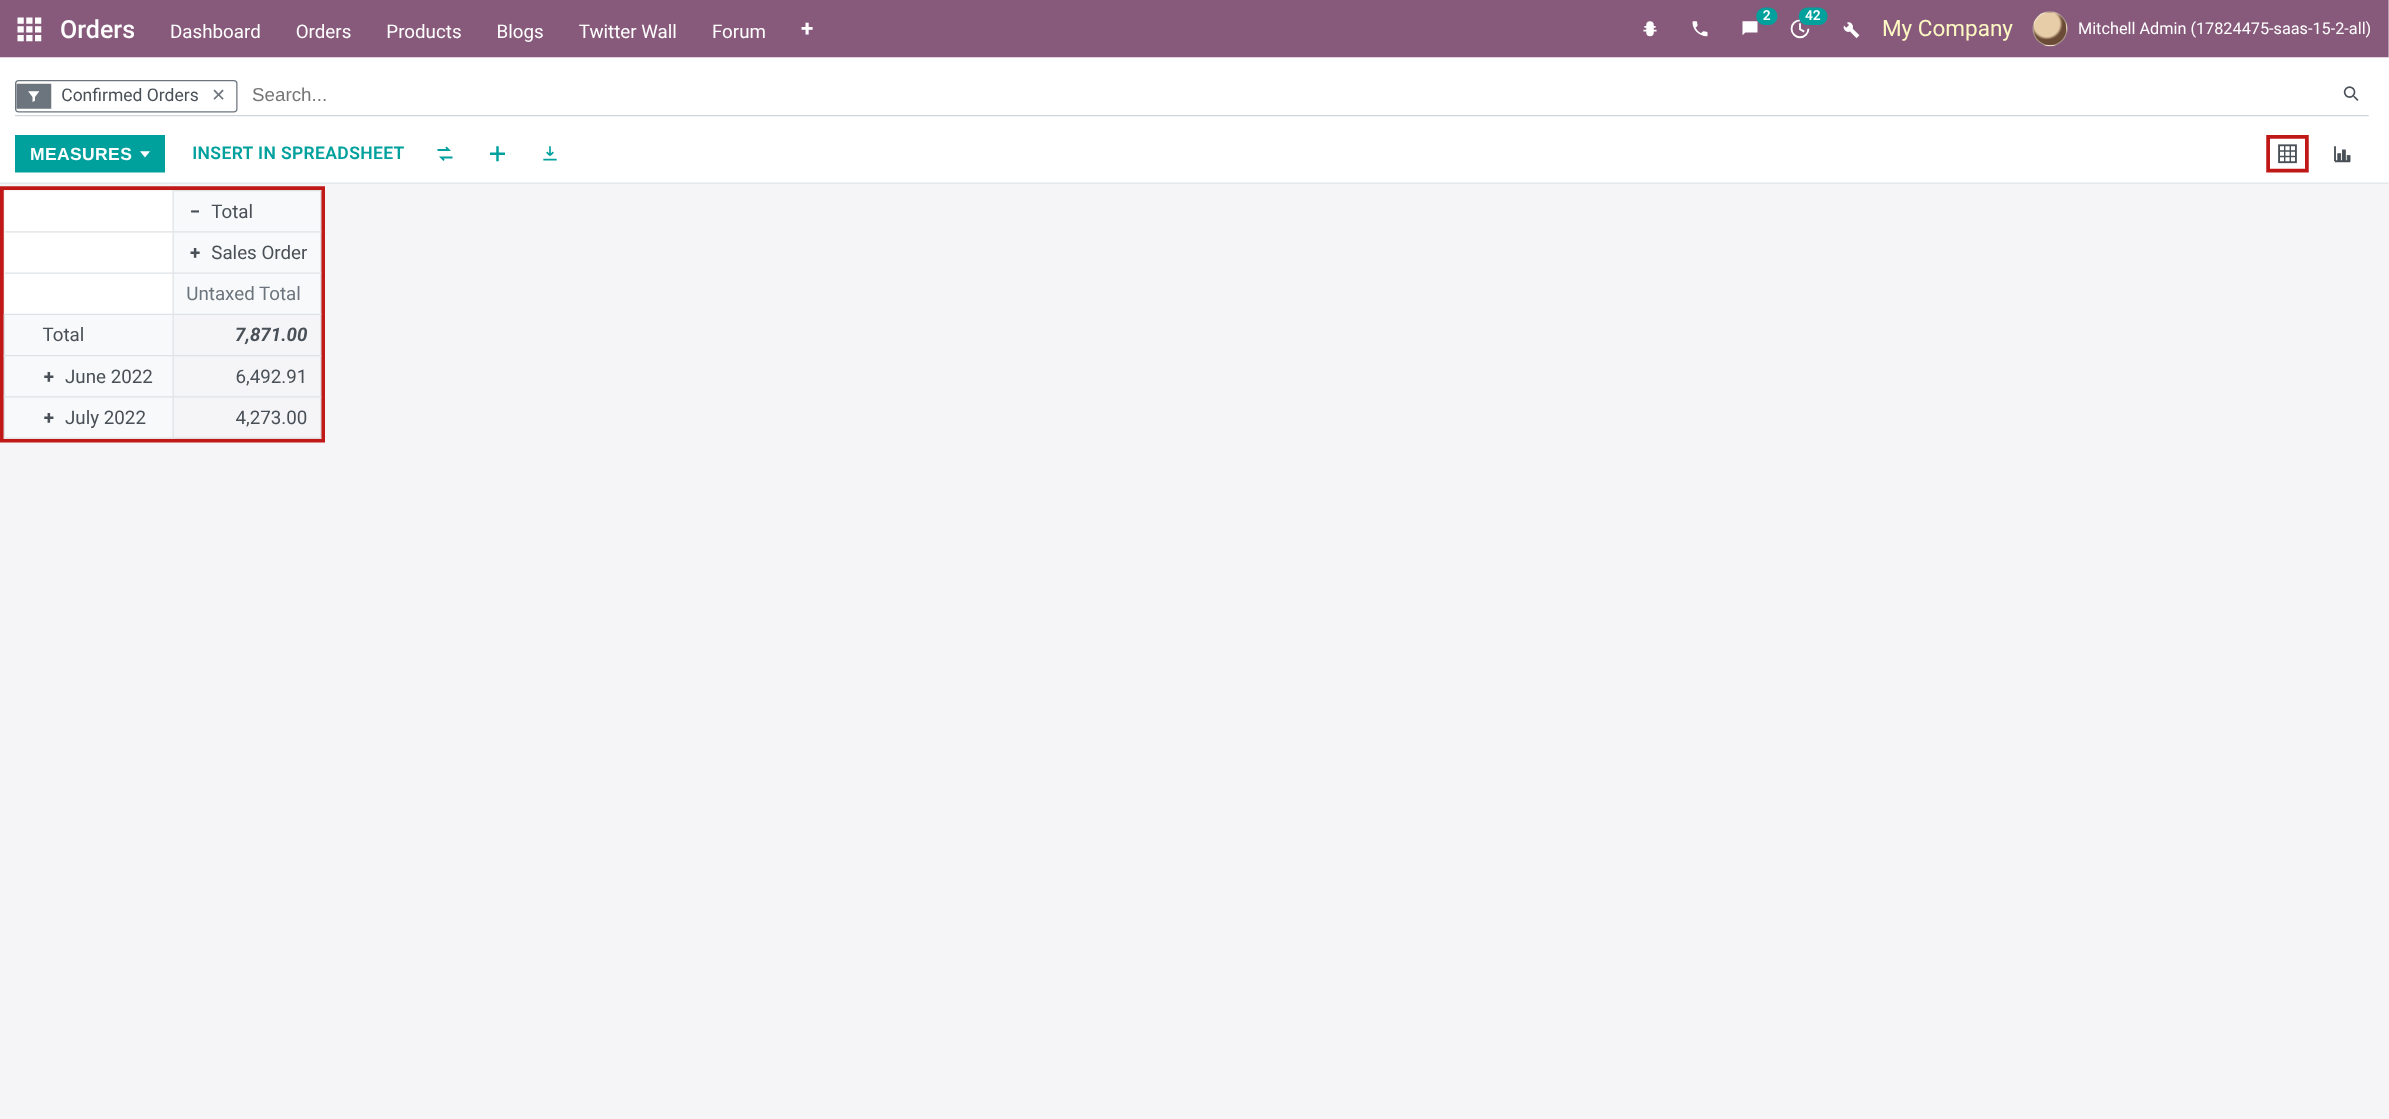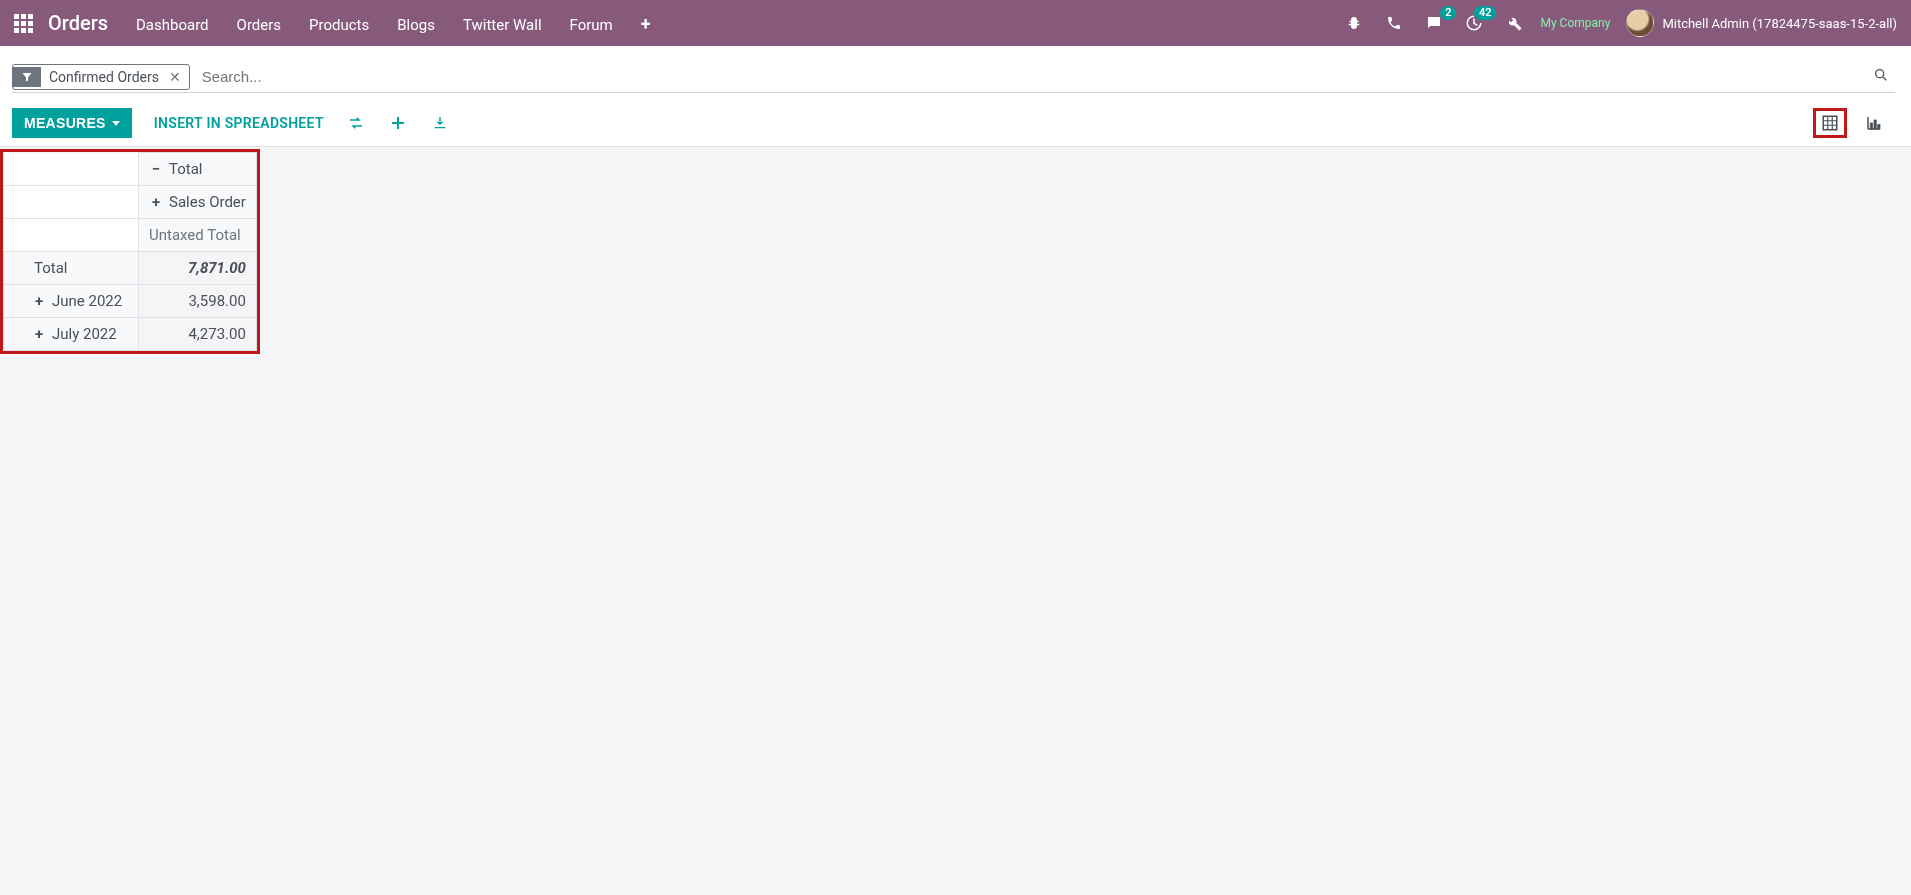--- a/index.html
+++ b/index.html
@@ -11,21 +11,21 @@
 .topnav .apps-icon span { background:#fff; width:5px; height:5px; }
 .brand { font-size: 20px; font-weight: 500; margin-right: 28px; }
 .navlinks { display: flex; gap: 28px; align-items: flex-end; }
 .navlink { color: #fff; font-size: 15px; cursor: pointer; }
 .plusbox { font-size: 18px; font-weight: bold; cursor: pointer; }
 .nav-spacer { flex: 1; }
 .nav-icons { display: flex; align-items: center; gap: 20px; }
 .nav-ico { position: relative; cursor: pointer; display:flex; align-items:center; justify-content:center; width:20px; height:20px; }
 .nav-ico svg { fill: #fff; }
 .badge { position: absolute; top: -7px; right: -12px; background: #00a09d; color:#fff; border-radius: 10px; font-size: 11px; padding: 0 5px; line-height: 14px; font-weight:600; }
-.company { color:#86efac; font-size:12px; margin: 0 16px; cursor:pointer; }
+.company { color:#fef9c3; font-size:18px; margin: 0 16px; cursor:pointer; }
 .user { display:flex; align-items:center; gap:8px; margin-right:6px; cursor:pointer; }
 .avatar { width:28px; height:28px; border-radius:50%; background: radial-gradient(circle at 40% 35%, #e7cda8 0 45%, #6b4b35 55%); border:1px solid rgba(255,255,255,.4);}
 .username { color:#fff; font-size:13px;text-align:right; }
 
 
 .control-panel { background:#fff; padding: 10px 16px 0 12px; border-bottom:1px solid #dee2e6; }
 .cp-row1 { display:flex; align-items:center; min-height:44px; }
 .page-title { font-size: 22px; color:#4c4c4c; font-weight:400; flex: 0 0 50%; padding-left:2px; }
 .search-area { flex:1; display:flex; align-items:center; border-bottom:1px solid #ced4da; padding-bottom:2px; }
 .search-chip { display:flex; align-items:center; border:1px solid #6c757d; border-radius:3px; overflow:hidden; font-size:14px; margin-right:8px;}
@@ -208,21 +208,21 @@
           <th>Untaxed Total</th>
         </tr>
       </thead>
       <tbody>
         <tr>
           <td class="row-label-cell"><span class="pm" style="visibility:hidden;">−</span><span>Total</span></td>
           <td class="val bold">7,871.00</td>
         </tr>
         <tr>
           <td class="row-label-cell row-indent"><span class="pm">+</span><span>June 2022</span></td>
-          <td class="val">3,598.00</td>
+          <td class="val">6,492.91</td>
         </tr>
         <tr>
           <td class="row-label-cell row-indent"><span class="pm">+</span><span>July 2022</span></td>
           <td class="val">4,273.00</td>
         </tr>
       </tbody>
     </table>
   </div>
 </div>
 

